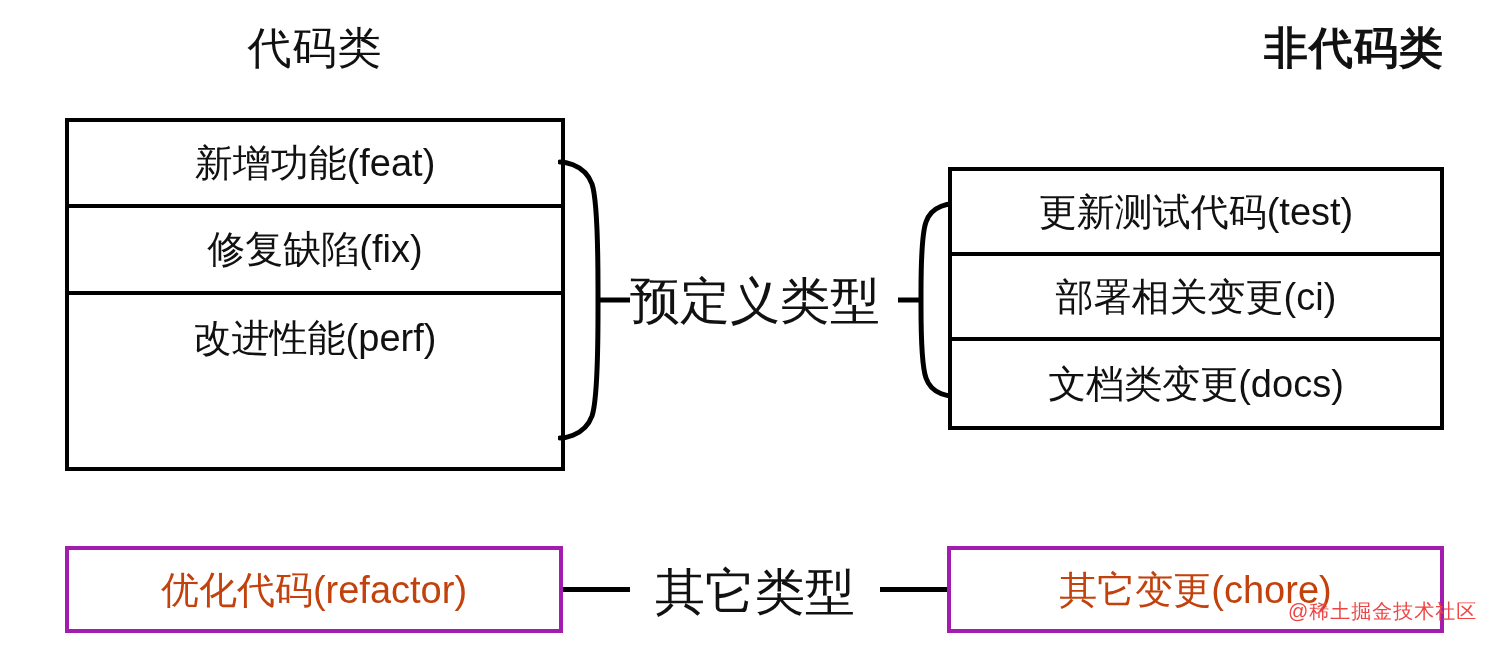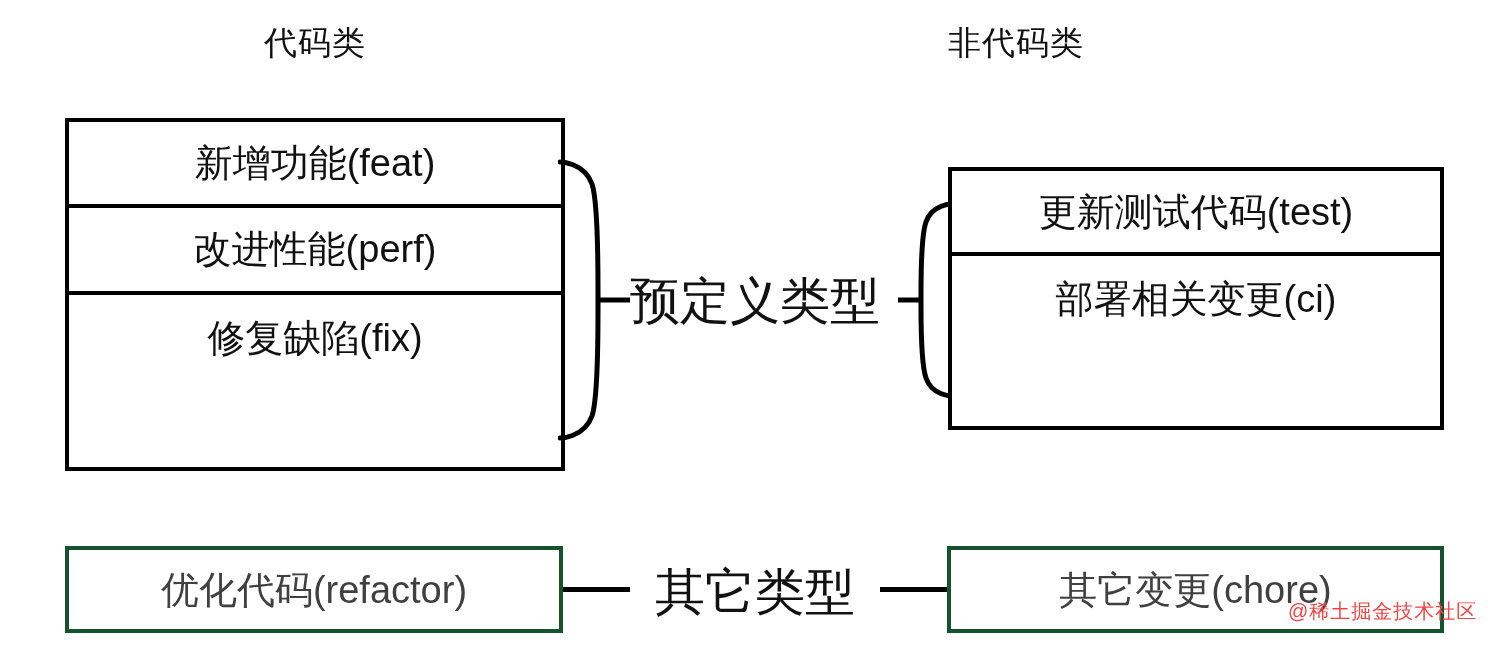--- a/index.html
+++ b/index.html
@@ -16,37 +16,38 @@
     color: #000000;
   }
   .stage {
     position: absolute;
     inset: 0;
     width: 1512px;
     height: 649px;
   }
   .col-title {
     position: absolute;
-    font-size: 33px;
+    font-size: 44px;
     line-height: 1;
     color: #111111;
     white-space: nowrap;
     letter-spacing: 1px;
   }
   #title-code {
     left: 65px;
     width: 500px;
     top: 26px;
     text-align: center;
   }
   #title-noncode {
     left: 948px;
     width: 496px;
     top: 26px;
-    text-align: left;
+    text-align: right;
+    font-weight: bold;
   }
   .table-box {
     position: absolute;
     border: 4px solid #000000;
     box-sizing: border-box;
     background: #ffffff;
   }
   .table-row {
     box-sizing: border-box;
     display: flex;
@@ -70,29 +71,29 @@
   #box-code .table-row { height: 86.25px; }
   #box-noncode {
     left: 948px;
     top: 167px;
     width: 496px;
     height: 263px;
   }
   #box-noncode .table-row { height: 85px; }
   .single-box {
     position: absolute;
-    border: 4px solid #14532d;
+    border: 4px solid #a21caf;
     box-sizing: border-box;
     background: #ffffff;
     display: flex;
     align-items: center;
     justify-content: center;
     font-size: 38px;
     line-height: 1;
-    color: #404040;
+    color: #c2410c;
     white-space: nowrap;
   }
   #box-refactor {
     left: 65px;
     top: 546px;
     width: 498px;
     height: 87px;
   }
   #box-chore {
     left: 947px;
@@ -155,22 +156,22 @@
 <body>
 
 <div class="stage">
 
   <div class="col-title" id="title-code">代码类</div>
 
   <div class="col-title" id="title-noncode">非代码类</div>
 
   <div class="table-box" id="box-code">
     <div class="table-row">新增功能(feat)</div>
+    <div class="table-row">修复缺陷(fix)</div>
     <div class="table-row">改进性能(perf)</div>
-    <div class="table-row">修复缺陷(fix)</div>
   </div>
 
   <div class="brace" id="brace-left">
     <svg width="74" height="300" viewBox="0 0 74 300" fill="none" xmlns="http://www.w3.org/2000/svg">
       <path d="M2 12 C 2 12, 26 12, 34 34 C 40 52, 40 120, 40 140 L 40 160 C 40 180, 40 248, 34 266 C 26 288, 2 288, 2 288" stroke="#000000" stroke-width="5" fill="none" stroke-linecap="round"></path>
       <path d="M40 150 L 72 150" stroke="#000000" stroke-width="5" stroke-linecap="butt"></path>
     </svg>
   </div>
 
   <div class="center-label" id="label-predefined">预定义类型</div>
@@ -178,20 +179,21 @@
   <div class="brace" id="brace-right">
     <svg width="56" height="208" viewBox="0 0 56 208" fill="none" xmlns="http://www.w3.org/2000/svg">
       <path d="M54 8 C 54 8, 34 8, 28 26 C 23 40, 23 90, 23 98 L 23 110 C 23 118, 23 168, 28 182 C 34 200, 54 200, 54 200" stroke="#000000" stroke-width="5" fill="none" stroke-linecap="round"></path>
       <path d="M23 104 L 0 104" stroke="#000000" stroke-width="5" stroke-linecap="butt"></path>
     </svg>
   </div>
 
   <div class="table-box" id="box-noncode">
     <div class="table-row">更新测试代码(test)</div>
     <div class="table-row">部署相关变更(ci)</div>
+    <div class="table-row">文档类变更(docs)</div>
   </div>
 
   <div class="single-box" id="box-refactor">优化代码(refactor)</div>
 
   <div class="connector" id="conn-bottom-left"></div>
 
   <div class="center-label" id="label-other">其它类型</div>
 
   <div class="connector" id="conn-bottom-right"></div>
 

